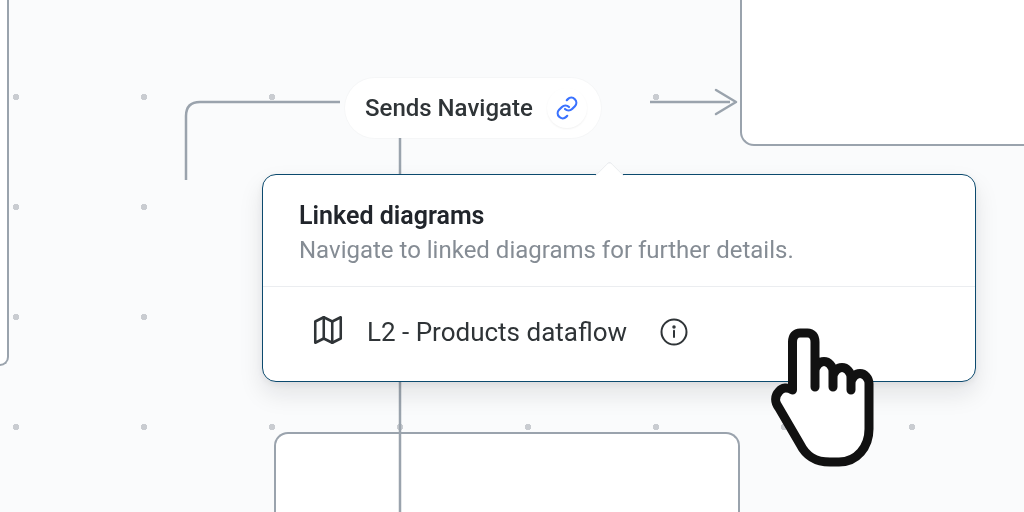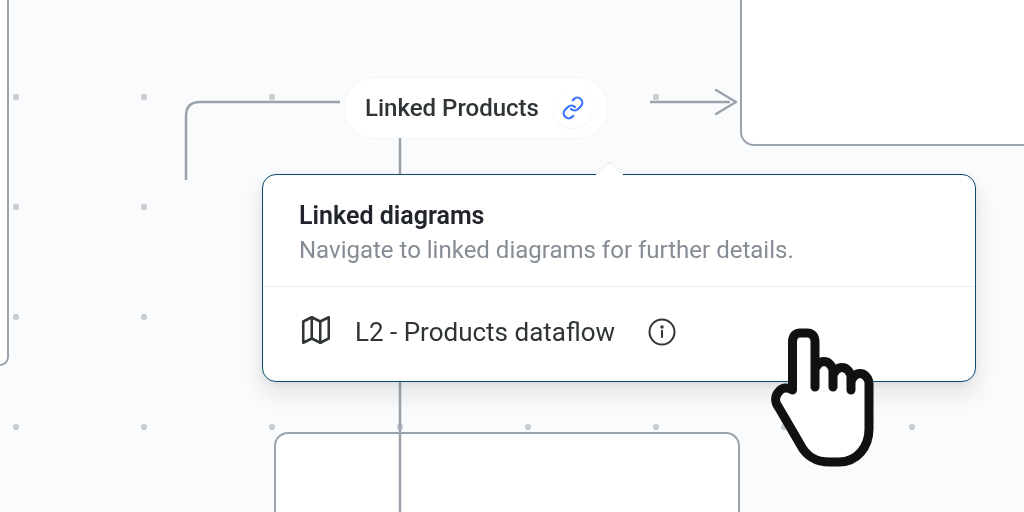--- a/index.html
+++ b/index.html
@@ -62,21 +62,21 @@
       border-top: 1px solid #ebedf0;
       transform: rotate(45deg);
       border-top-left-radius: 4px;
     }
     .popover-head { padding: 26px 36px 22px; }
     .popover-title { font-size: 25px; font-weight: 600; color: #21252b; margin-bottom: 6px; }
     .popover-sub { font-size: 24px; color: #858c94; }
     .divider { height: 1px; background: #ebedf0; }
     .popover-item {
       display: flex; align-items: center; gap: 22px;
-      padding: 26px 36px 30px;
+      padding: 26px 48px 30px;
       cursor: pointer;
     }
     .item-text { font-size: 26px; color: #2f3437; }
     .info-icon-wrap { margin-left: 10px; display:flex; }
 
     
     .rect-left {
       position: absolute;
       top: 0; left: 0;
       width: 9px; height: 366px;
@@ -137,21 +137,21 @@
 
   <path d="M 9 352 L 9 352" stroke="none"></path>
 
   <path d="M 186 180 L 186 180" stroke="none"></path>
 
   <path d="M 9 360 L 9 360" stroke="none"></path>
 
 </svg>
 
 <div class="edge-label">
-  <span>Linked Products</span>
+  <span>Sends Navigate</span>
   <span class="link-icon-circle">
     <svg width="24" height="24" viewBox="0 0 24 24" fill="none" stroke="#3a72ff" stroke-width="2.2" stroke-linecap="round" stroke-linejoin="round">
       <path d="M10 13a5 5 0 0 0 7.07 0l2.83-2.83a5 5 0 0 0-7.07-7.07l-1.06 1.06"></path>
       <path d="M14 11a5 5 0 0 0-7.07 0L4.1 13.83a5 5 0 0 0 7.07 7.07l1.06-1.06"></path>
     </svg>
   </span>
 </div>
 
 <div class="popover">
   <div class="popover-head">

